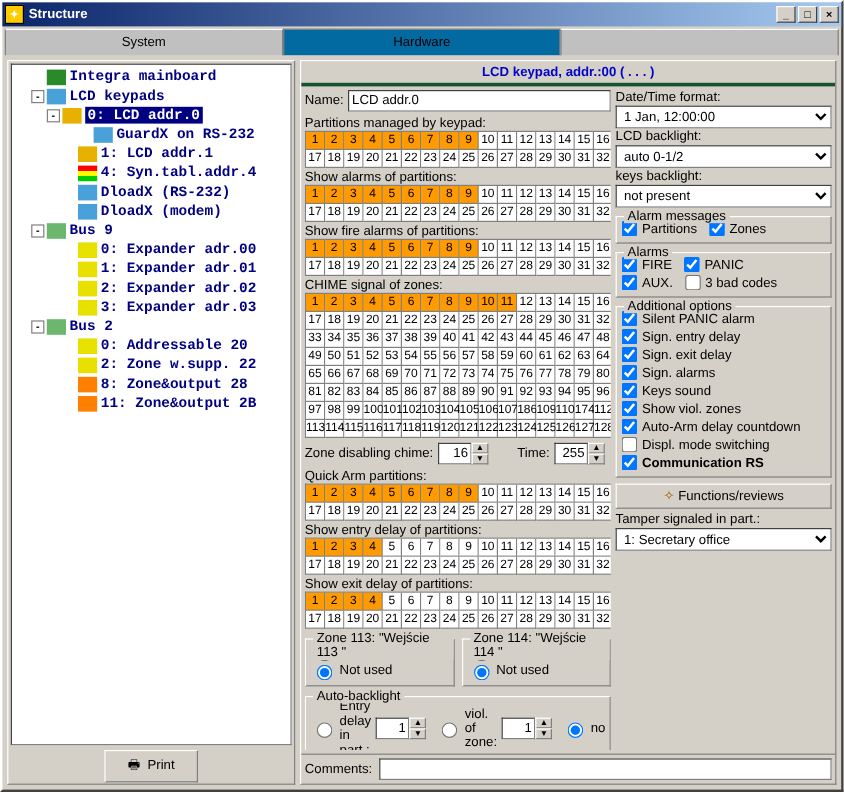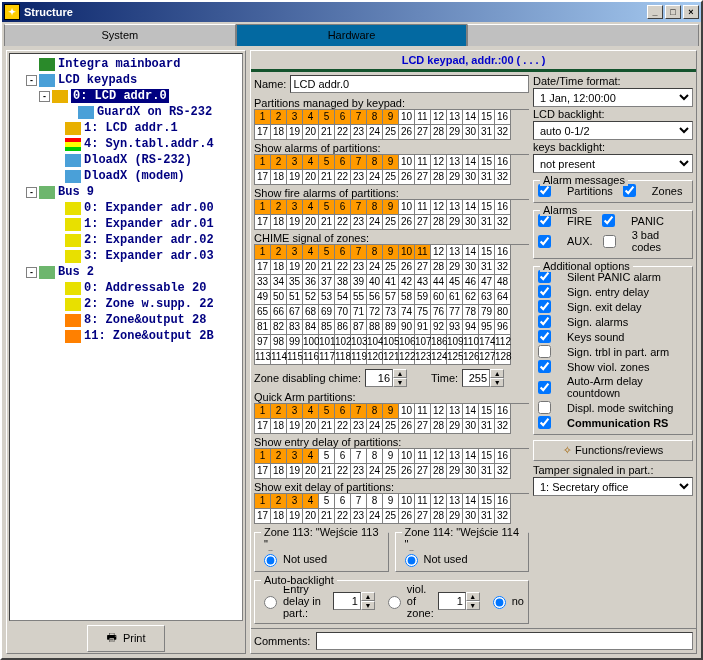--- a/index.html
+++ b/index.html
@@ -29,31 +29,31 @@
   .ic-addr{background:#e8e000;}
   .ic-zone{background:#ff8000;}
   .ic-bus{background:#6db66d;}
   .node.sel .label{ background:#000080; color:#fff; padding:0 2px; }
   .btnrow { height:30px; display:flex; align-items:center; justify-content:center; }
   .btn { border:1px solid #808080; border-top-color:#fff; border-left-color:#fff; background:#d4d0c8; padding:3px 18px; display:flex; align-items:center; gap:6px; }
   .right { flex:1; display:flex; flex-direction:column; overflow:hidden; }
   .header { text-align:center; color:#0000cc; font-weight:bold; padding:3px; border-bottom:3px solid #14532d; }
   .main { flex:1; display:flex; gap:4px; padding:3px; overflow:hidden; }
   .col1 { flex:1; display:flex; flex-direction:column; gap:2px; overflow:hidden; }
-  .col2 { width:160px; display:flex; flex-direction:column; gap:1px; }
+  .col2 { width:180px; display:flex; flex-direction:column; gap:1px; }
   .row { display:flex; align-items:center; gap:4px; }
   label.lab { white-space:nowrap; }
   input.txt, select.sel { border:1px solid #808080; border-top-color:#404040; border-left-color:#404040; background:#fff; font:inherit; height:18px; padding:0 2px; }
   select.sel { height:19px; }
   .grid { display:grid; grid-template-columns:repeat(16,16px); border-top:1px solid #808080; border-left:1px solid #808080; }
   .cell { width:16px; height:15px; border-right:1px solid #808080; border-bottom:1px solid #808080; text-align:center; line-height:14px; font-size:10px; background:#fff; }
   .cell.on { background:#ff9a00; }
   .group { border:1px solid #808080; border-top-color:#fff; border-left-color:#fff; padding:2px 4px 4px 4px; position:relative; margin-top:6px; }
   .group > .gtitle { position:absolute; top:-7px; left:6px; background:#d4d0c8; padding:0 3px; }
-  .chk { display:flex; align-items:center; gap:16px; padding:1px 0; }
+  .chk { display:flex; align-items:center; gap:4px; padding:1px 0; }
   .chk input { margin:0; }
   .alarmrow{display:flex; gap:10px;}
   .spin { display:inline-flex; }
   .spin input{ width:28px; text-align:right; }
   .spin .sb{ width:14px; display:flex; flex-direction:column; }
   .spin .sbb{ flex:1; border:1px solid #808080; border-top-color:#fff; border-left-color:#fff; font-size:7px; text-align:center; line-height:7px; background:#d4d0c8; }
   .zones-row{ display:flex; gap:6px; }
   .zgroup{ flex:1; }
   .abrow{ display:flex; align-items:center; gap:4px; }
   .radio{ display:flex; align-items:center; gap:3px; }
@@ -710,24 +710,20 @@
                 </label>
                 <label class="chk">
                   <input type="checkbox" checked="" style="">
                   <span>Sign. alarms</span>
                 </label>
                 <label class="chk">
                   <input type="checkbox" checked="" style="">
                   <span>Keys sound</span>
                 </label>
                 <label class="chk">
-                  <input type="checkbox" style="">
-                  <span>Sign. trbl in part. arm</span>
-                </label>
-                <label class="chk">
                   <input type="checkbox" checked="" style="">
                   <span>Show viol. zones</span>
                 </label>
                 <label class="chk">
                   <input type="checkbox" checked="" style="">
                   <span>Auto-Arm delay countdown</span>
                 </label>
                 <label class="chk">
                   <input type="checkbox" style="">
                   <span>Displ. mode switching</span>

